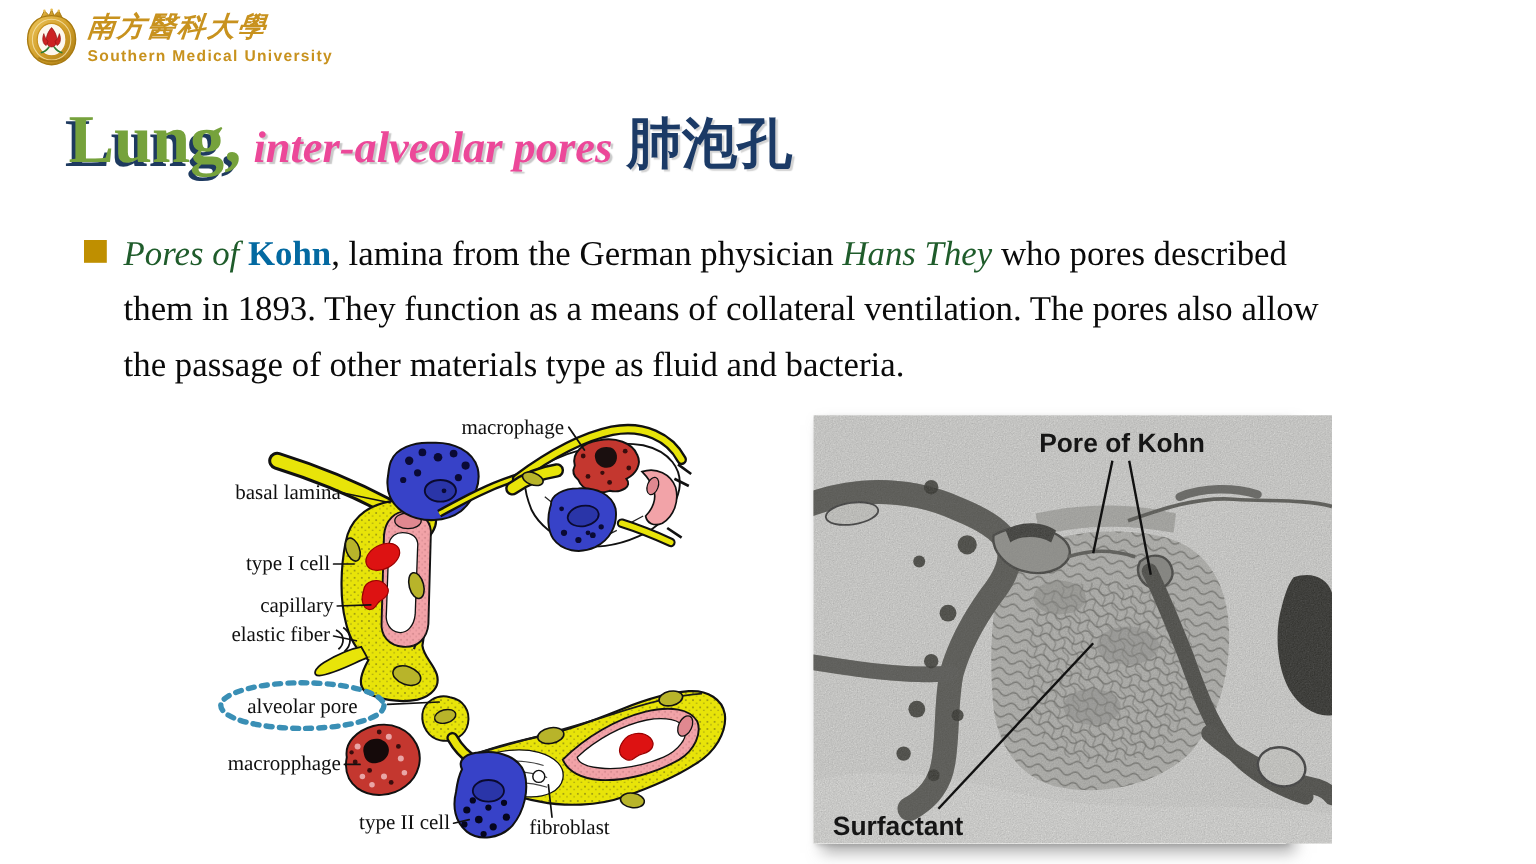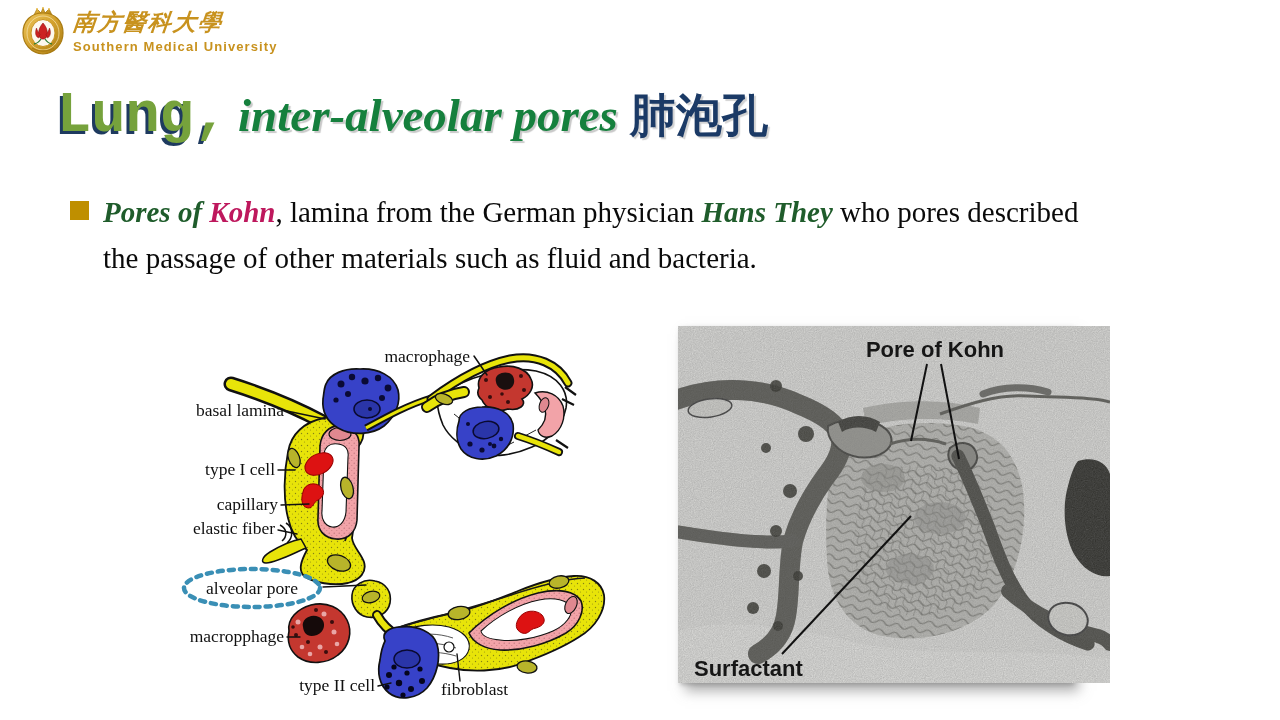--- a/index.html
+++ b/index.html
@@ -11,39 +11,39 @@
   .logo{position:absolute;left:20px;top:6px;display:flex;align-items:flex-start;gap:7px;}
   .logo-text{display:flex;flex-direction:column;margin-top:4px;}
   .logo-cn{font-family:"Liberation Serif",serif;font-weight:bold;font-style:italic;
            font-size:23px;color:#C8921E;letter-spacing:2px;line-height:26px;
            transform:skewX(-6deg);}
   .logo-en{font-family:"Liberation Sans",sans-serif;font-weight:bold;font-size:13px;
            color:#C8921E;letter-spacing:1.1px;margin-top:3px;}
 
   
   .title{position:absolute;left:57px;top:84px;white-space:nowrap;}
-  .title .t-green{font-family:Liberation Mono, monospace;font-weight:bold;font-size:57px;
+  .title .t-green{font-family:Liberation Serif, serif;font-weight:bold;font-size:57px;
         color:#76A23C;text-shadow:-3px 3px 0 #1E3A5F;}
   .title .t-blue{font-family:"Liberation Serif",serif;font-weight:bold;font-style:italic;
-        font-size:47px;color:#15803d;text-shadow:2px 2px 1px rgba(0,0,0,0.22);margin-left:10px;}
+        font-size:37px;color:#ec4899;text-shadow:2px 2px 1px rgba(0,0,0,0.22);margin-left:10px;}
   .title .t-cn{font-family:"Liberation Serif",serif;font-weight:bold;font-size:46px;
         color:#1B3A66;margin-left:12px;text-shadow:2px 2px 1px rgba(0,0,0,0.18);}
 
   
   .para{position:absolute;left:70px;top:189px;width:1120px;font-size:29px;color:#0a0a0a;}
   .para .pline{line-height:46px;white-space:nowrap;}
   .para .indent{padding-left:33px;}
   .bullet-sq{display:inline-block;width:19px;height:19px;background:#BF8F00;
              margin-right:14px;transform:translateY(-2px);}
-  .seg-green{color:#1F5C2B;font-weight:bold;font-style:italic;}
-  .seg-red{color:#be185d;font-weight:bold;font-style:italic;}
+  .seg-green{color:#1F5C2B;font-weight:normal;font-style:italic;}
+  .seg-red{color:#0369a1;font-weight:bold;}
 
   
   .diagram-wrap{position:absolute;left:138px;top:342px;width:478px;height:376px;text-align:right;}
-  .em-wrap{position:absolute;left:678px;top:326px;width:394px;height:357px;
+  .em-wrap{position:absolute;left:678px;top:346px;width:394px;height:357px;
            box-shadow:7px 8px 12px rgba(110,110,110,.55),2px 2px 4px rgba(120,120,120,.4);}
   svg text{user-select:none;}
   .dlabel{font-family:"Liberation Serif",serif;font-size:17.5px;fill:#101010;}
   .emlabel{font-family:"Liberation Sans",sans-serif;font-weight:bold;font-size:22px;fill:#161616;}
 </style>
 </head>
 <body>
 
 <div class="slide">
 
@@ -75,21 +75,22 @@
       <div class="logo-en">Southern Medical University</div>
     </div>
   </div>
 
   <div class="title">
     <span class="t-green">Lung,</span><span class="t-blue">inter-alveolar pores</span><span class="t-cn">肺泡孔</span>
   </div>
 
   <div class="para">
     <div class="pline"><span class="bullet-sq"></span><span class="seg-green">Pores of </span><span class="seg-red">Kohn</span><span>, lamina from the German physician </span><span class="seg-green">Hans They</span><span> who pores described</span></div>
-    <div class="pline indent">the passage of other materials such as fluid and bacteria.</div>
+    <div class="pline indent">them in 1893. They function as a means of collateral ventilation. The pores also allow</div>
+    <div class="pline indent">the passage of other materials type as fluid and bacteria.</div>
   </div>
 
   <div class="diagram-wrap">
   <svg width="478" height="376" viewBox="0 0 478 376">
     <defs>
       <pattern id="stip" width="6" height="6" patternUnits="userSpaceOnUse">
         <circle cx="1.5" cy="1.5" r="0.7" fill="#222" opacity="0.5"></circle>
         <circle cx="4.5" cy="4" r="0.6" fill="#222" opacity="0.4"></circle>
       </pattern>
       <pattern id="stipP" width="5" height="5" patternUnits="userSpaceOnUse">

